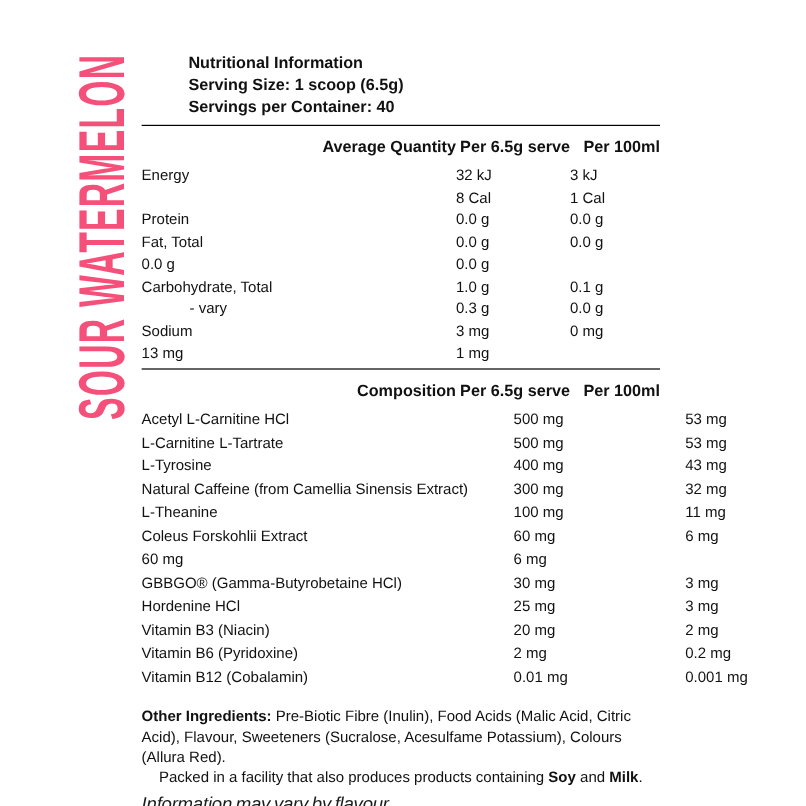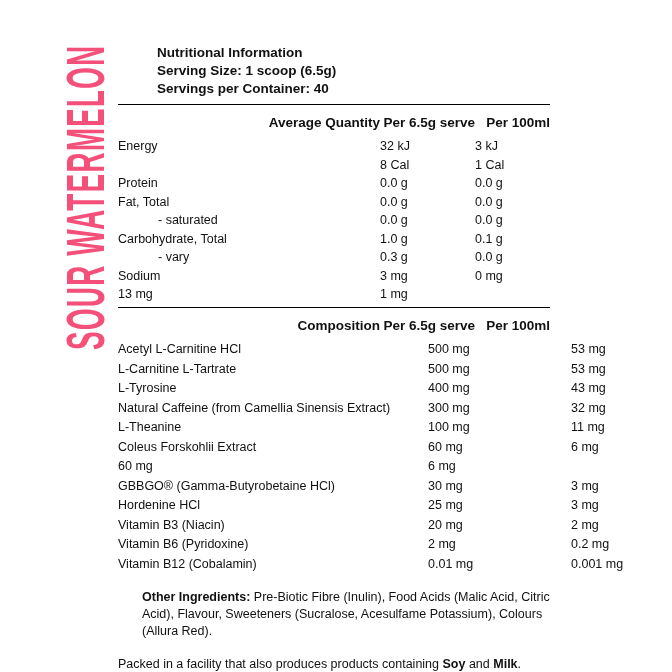--- a/index.html
+++ b/index.html
@@ -38,23 +38,23 @@
   }
   .trow {
     display:grid; grid-template-columns:262px 95px 75px;
     font-size:12.5px; align-items:center;
   }
   .nut .trow { height:18.5px; }
   .comp .trow { height:19.5px;gap:48px; }
   .cell { white-space:nowrap; overflow:visible; }
   .indent .label { padding-left:40px; }
 
-  .foot { margin-top:15px; font-size:12.5px; line-height:17px;margin-left:24px; }
+  .foot { margin-top:15px; font-size:12.5px; line-height:17px; }
   .foot b { font-weight:bold; }
-  .packed { margin-top:16px; font-size:12.5px; line-height:16px; }
+  .packed { margin-top:0; font-size:12.5px; line-height:16px;text-align:center; }
   .disclaimer {
     margin-top:5px; font-style:italic; font-size:15.5px; line-height:19px;
     letter-spacing:-0.2px; word-spacing:-1px; color:#1c1c1c;
   }
 </style>
 </head>
 <body>
 
 <div class="page">
 
@@ -89,21 +89,20 @@
         <span class="cell label">Protein</span>
         <span class="cell">0.0 g</span>
         <span class="cell">0.0 g</span>
       </div>
       <div class="trow">
         <span class="cell label">Fat, Total</span>
         <span class="cell">0.0 g</span>
         <span class="cell">0.0 g</span>
       </div>
       <div class="trow indent">
-        <span class="cell label">- saturated</span>
         <span class="cell">0.0 g</span>
         <span class="cell">0.0 g</span>
       </div>
       <div class="trow">
         <span class="cell label">Carbohydrate, Total</span>
         <span class="cell">1.0 g</span>
         <span class="cell">0.1 g</span>
       </div>
       <div class="trow indent">
         <span class="cell label">- vary</span>

